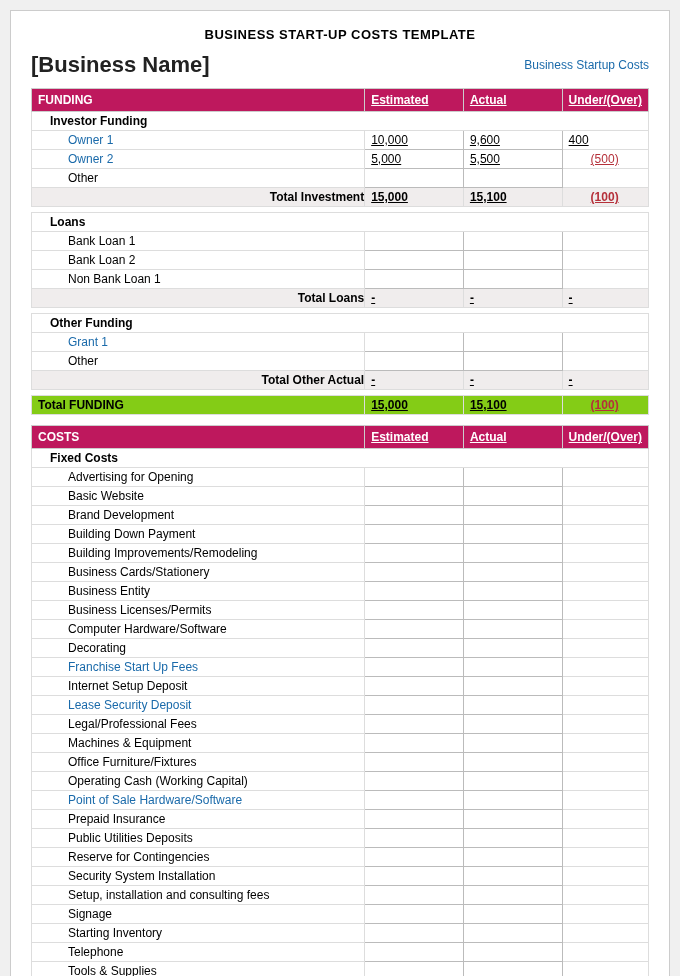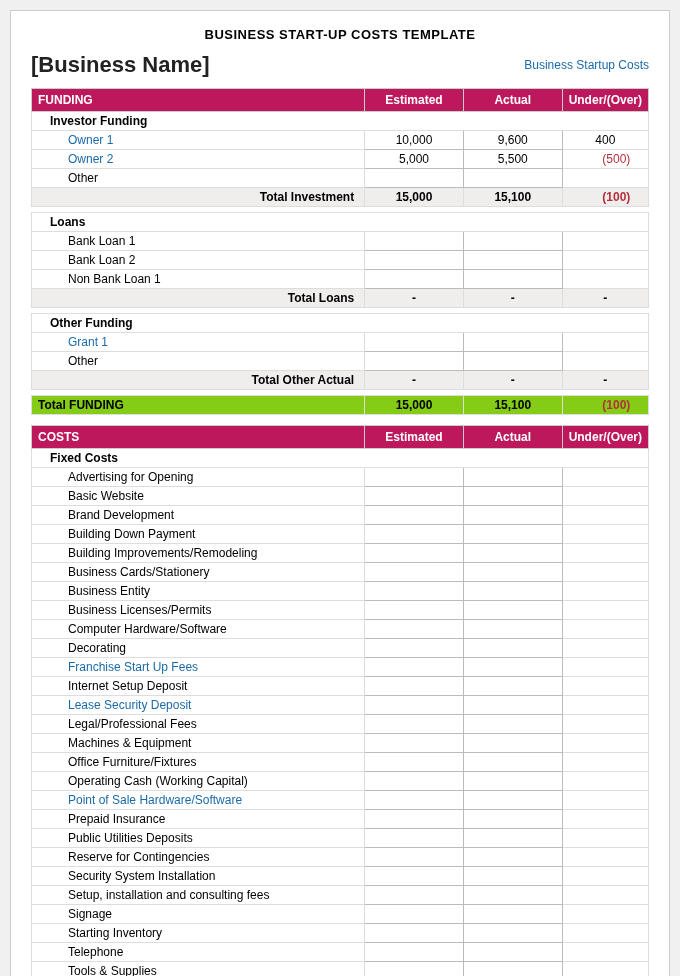--- a/index.html
+++ b/index.html
@@ -62,27 +62,27 @@
     td {
       padding: 2px 6px;
       border: 1px solid #ddd;
     }
     .indent1 { padding-left: 18px; }
     .indent2 { padding-left: 36px; }
     .link-blue { color: #1a6aaa; }
     .red { color: #b5303a; padding-left: 28px; }
     .total-row td { background: #f0eded; font-weight: bold; }
     .total-funding-row td { background: #84cc16; font-weight: bold; font-size: 12px; }
-    .right { text-align: center; }
+    .right { text-align: left; text-decoration: underline; }
     .input-cell {
       background: #fff;
       border: 1px solid #bbb;
       min-width: 60px;
     }
-    .subtotal-label { text-align: right; font-weight: bold; padding-right: 10px; }
+    .subtotal-label { text-align: right; font-weight: bold; padding-right: 0; }
     .spacer-row td { border: none; height: 6px; background: #fff; }
     .section-label { font-weight: bold; font-size: 12px; margin-top: 40px; }
   </style>
 </head>
 <body>
 
 <div class="page">
 
   <div class="page-title">BUSINESS START-UP COSTS TEMPLATE</div>
 

